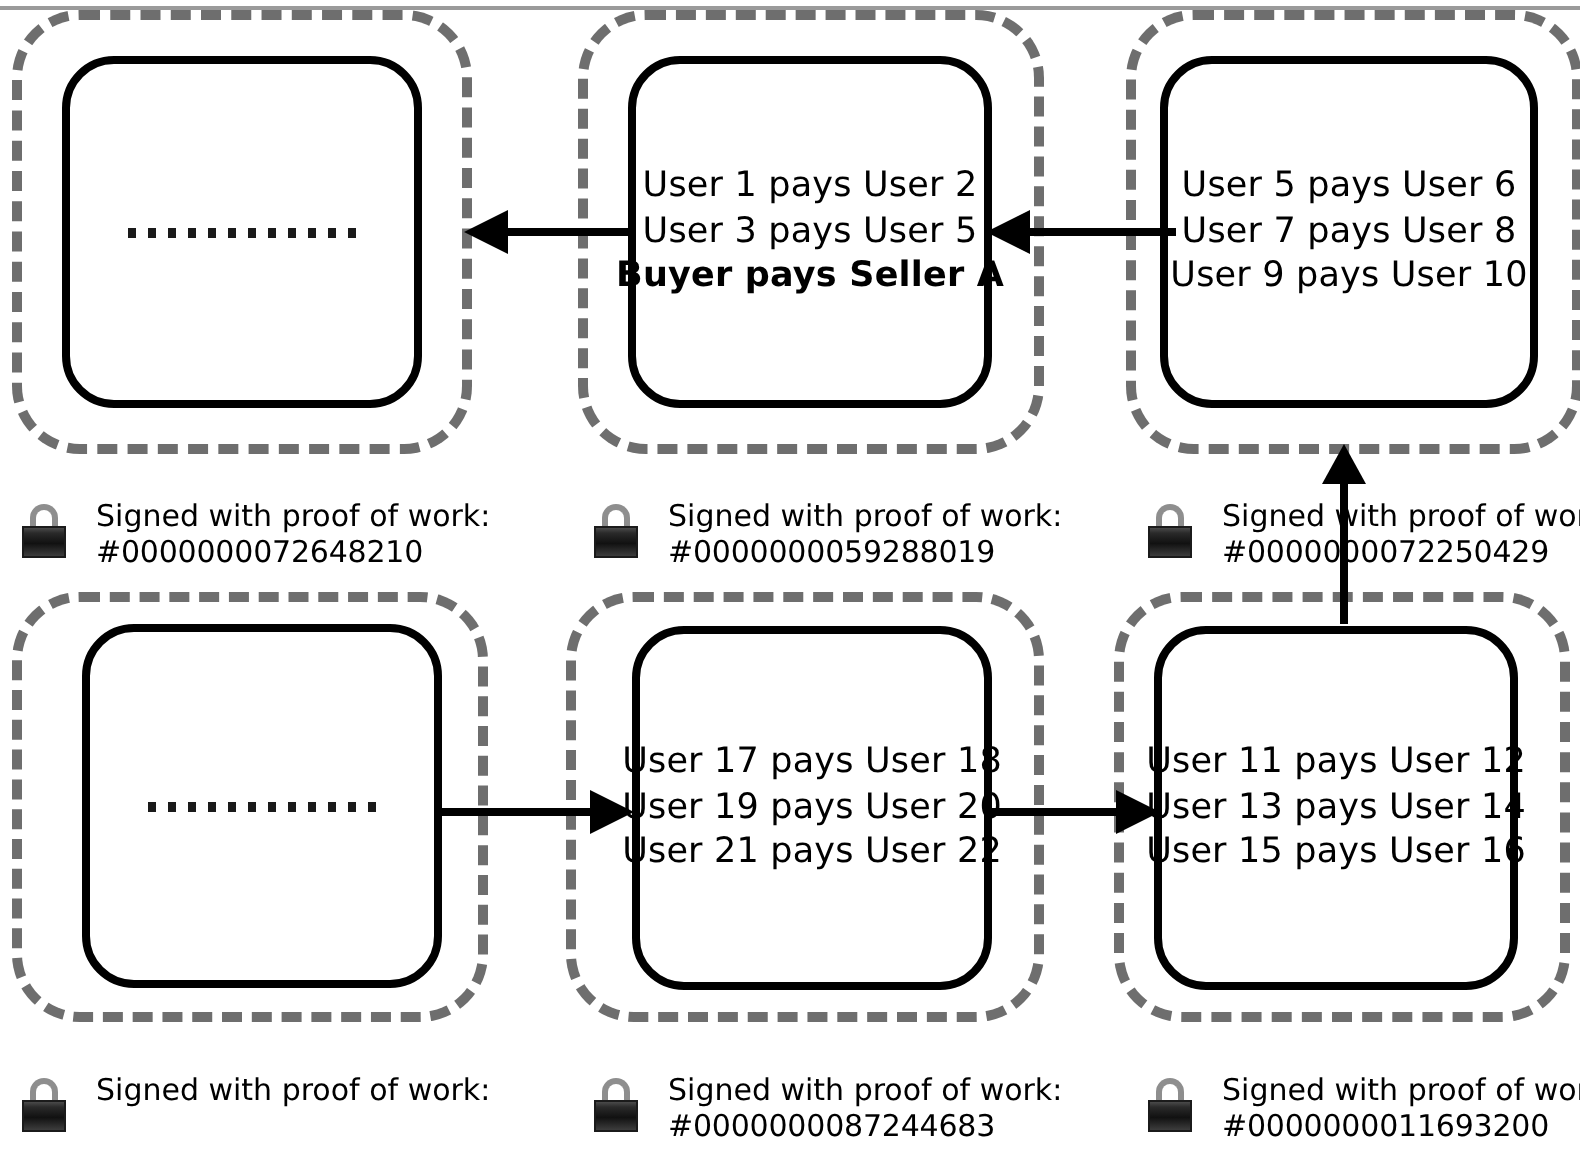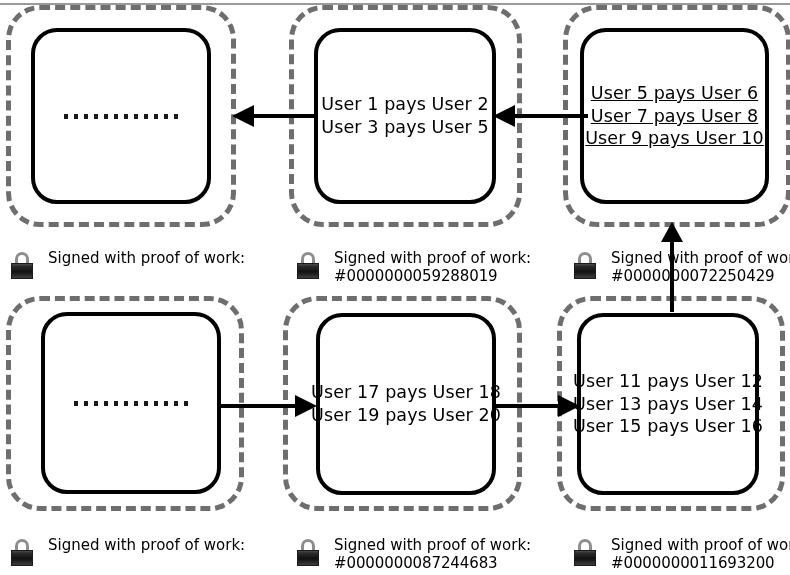--- a/index.html
+++ b/index.html
@@ -183,43 +183,45 @@
         <i></i>
     </div>
   </div>
   <div class="sig" style="left:11px; top:250px;">
     <span class="lock-icon">
       <span class="shackle"></span>
         <span class="body"></span>
     </span>
     <span class="sig-text">
       <span class="sig-line">Signed with proof of work:</span>
+      <span class="sig-line sig-hash">#0000000072648210</span>
     </span>
   </div>
 
   <div class="block-outer" style="left:289px; top:5px; width:233px; height:222px;"></div>
   <div class="block-inner" style="left:314px; top:28px; width:182px; height:176px;">
     <div class="tx-list">
       <span class="tx-line">User 1 pays User 2</span>
       <span class="tx-line">User 3 pays User 5</span>
+      <span class="tx-line bold">Buyer pays Seller A</span>
     </div>
   </div>
   <div class="sig" style="left:297px; top:250px;">
     <span class="lock-icon">
       <span class="shackle"></span>
         <span class="body"></span>
     </span>
     <span class="sig-text">
       <span class="sig-line">Signed with proof of work:</span>
       <span class="sig-line sig-hash">#0000000059288019</span>
     </span>
   </div>
 
   <div class="block-outer" style="left:563px; top:5px; width:228px; height:222px;"></div>
-  <div class="block-inner" style="left:580px; top:28px; width:189px; height:176px;text-decoration:underline;">
+  <div class="block-inner" style="left:580px; top:28px; width:189px; height:176px;">
     <div class="tx-list">
       <span class="tx-line">User 5 pays User 6</span>
       <span class="tx-line">User 7 pays User 8</span>
       <span class="tx-line">User 9 pays User 10</span>
     </div>
   </div>
   <div class="sig" style="left:574px; top:250px;">
     <span class="lock-icon">
       <span class="shackle"></span>
         <span class="body"></span>
@@ -255,20 +257,21 @@
     <span class="sig-text">
       <span class="sig-line">Signed with proof of work:</span>
     </span>
   </div>
 
   <div class="block-outer" style="left:283px; top:296px; width:239px; height:215px;"></div>
   <div class="block-inner" style="left:316px; top:313px; width:180px; height:182px;">
     <div class="tx-list">
       <span class="tx-line">User 17 pays User 18</span>
       <span class="tx-line">User 19 pays User 20</span>
+      <span class="tx-line">User 21 pays User 22</span>
     </div>
   </div>
   <div class="sig" style="left:297px; top:537px;">
     <span class="lock-icon">
       <span class="shackle"></span>
         <span class="body"></span>
     </span>
     <span class="sig-text">
       <span class="sig-line">Signed with proof of work:</span>
       <span class="sig-line sig-hash">#0000000087244683</span>

